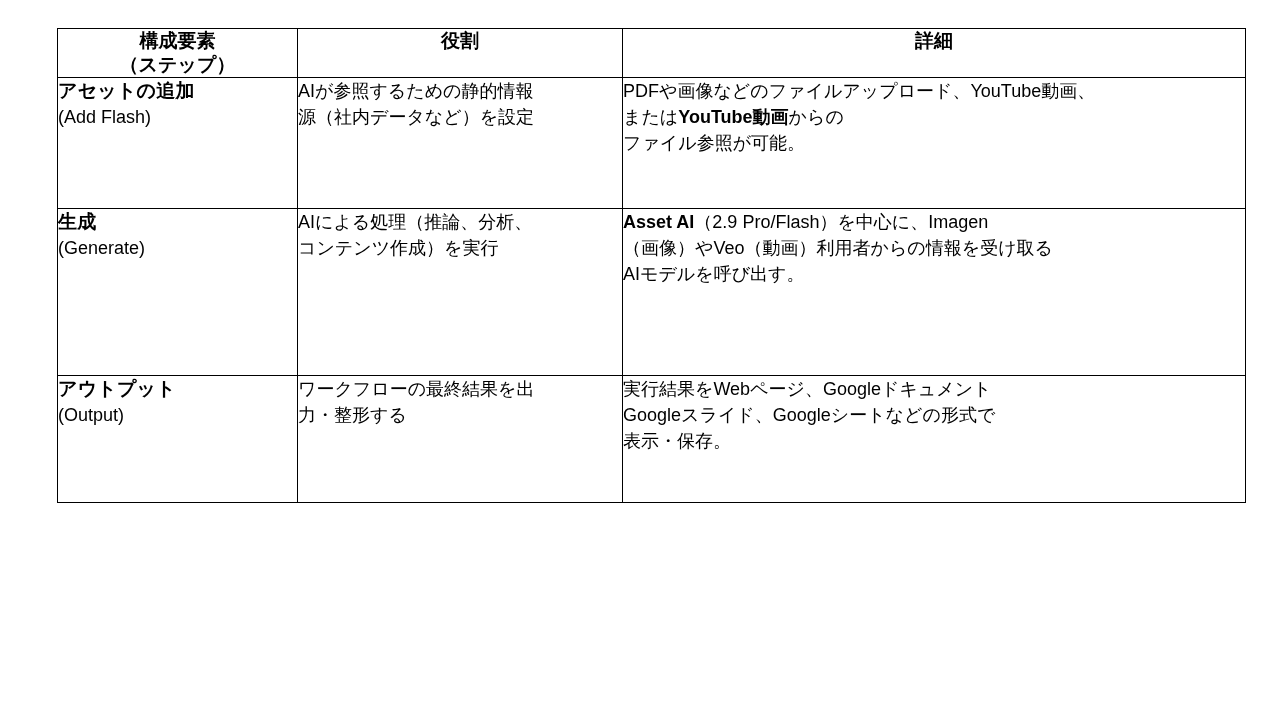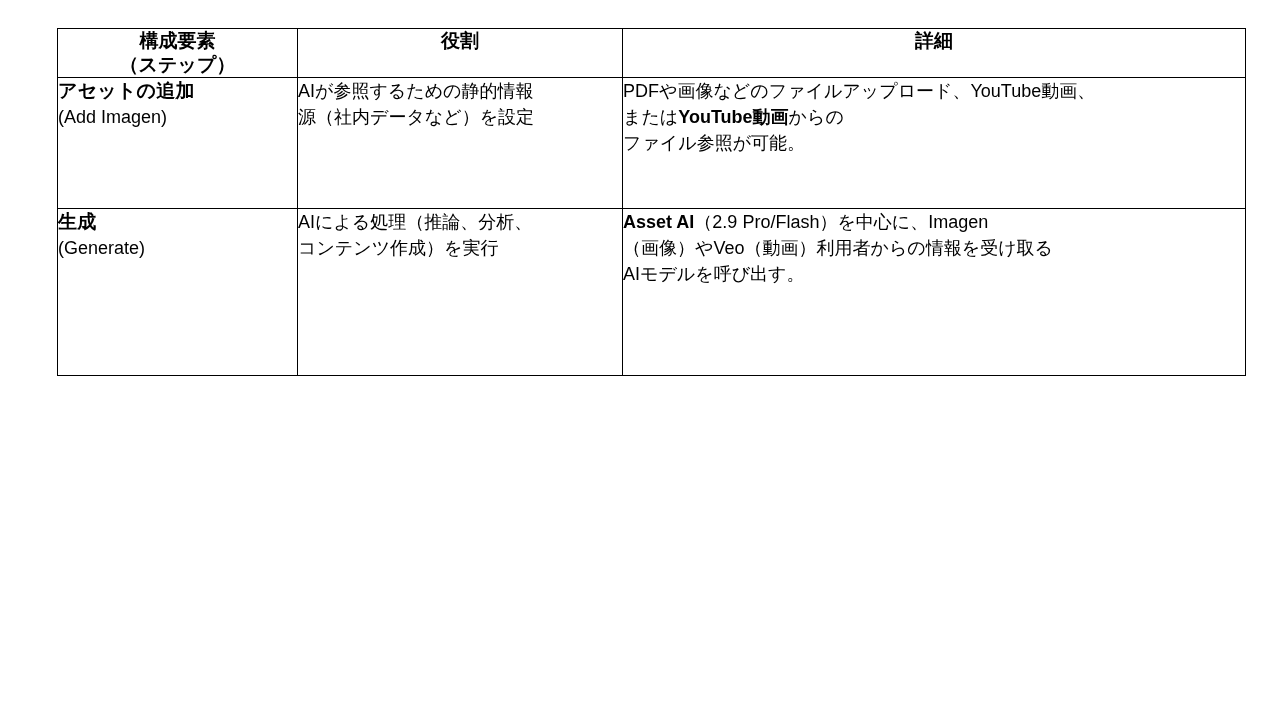--- a/index.html
+++ b/index.html
@@ -103,21 +103,21 @@
         <th class="hdr-cell">構成要素
 （ステップ）</th>
         <th class="hdr-cell">役割</th>
         <th class="hdr-cell">詳細</th>
       </tr>
     </thead>
     <tbody>
       <tr class="row-asset">
         <td class="col1-cell">
           <span class="ja">アセットの追加</span>
-          <span class="en">(Add Imagen)</span>
+          <span class="en">(Add Flash)</span>
         </td>
         <td class="col2-cell">AIが参照するための静的情報
 源（社内データなど）を設定</td>
         <td class="col3-cell">
             <span class="ln"><span>PDFや画像などのファイルアップロード、YouTube動画、</span></span>
             <span class="ln"><span>または</span><b>YouTube動画</b><span>からの</span></span>
             <span class="ln"><span>ファイル参照が可能。</span></span>
           </td>
       </tr>
       <tr class="row-generate">
@@ -126,15 +126,28 @@
           <span class="en">(Generate)</span>
         </td>
         <td class="col2-cell">AIによる処理（推論、分析、
 コンテンツ作成）を実行</td>
         <td class="col3-cell">
             <span class="ln"><b>Asset AI</b><span>（2.9 Pro/Flash）を中心に、Imagen</span></span>
             <span class="ln"><span>（画像）やVeo（動画）利用者からの情報を受け取る</span></span>
             <span class="ln"><span>AIモデルを呼び出す。</span></span>
           </td>
       </tr>
+      <tr class="row-output">
+        <td class="col1-cell">
+          <span class="ja">アウトプット</span>
+          <span class="en">(Output)</span>
+        </td>
+        <td class="col2-cell">ワークフローの最終結果を出
+力・整形する</td>
+        <td class="col3-cell">
+            <span class="ln"><span>実行結果をWebページ、Googleドキュメント</span></span>
+            <span class="ln"><span>Googleスライド、Googleシートなどの形式で</span></span>
+            <span class="ln"><span>表示・保存。</span></span>
+          </td>
+      </tr>
     </tbody>
   </table>
 </div>
 
 </body></html>

